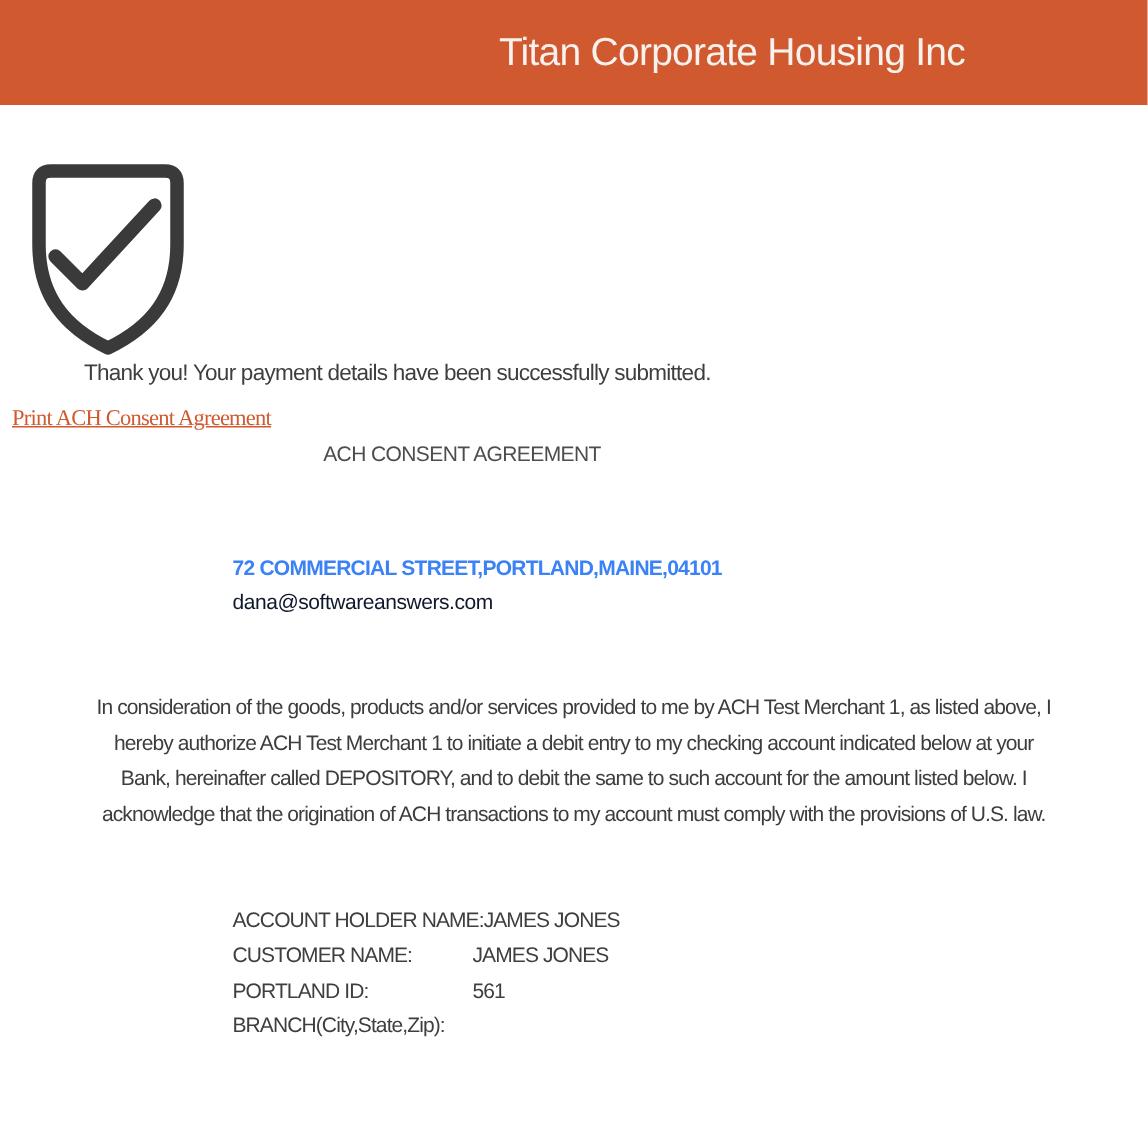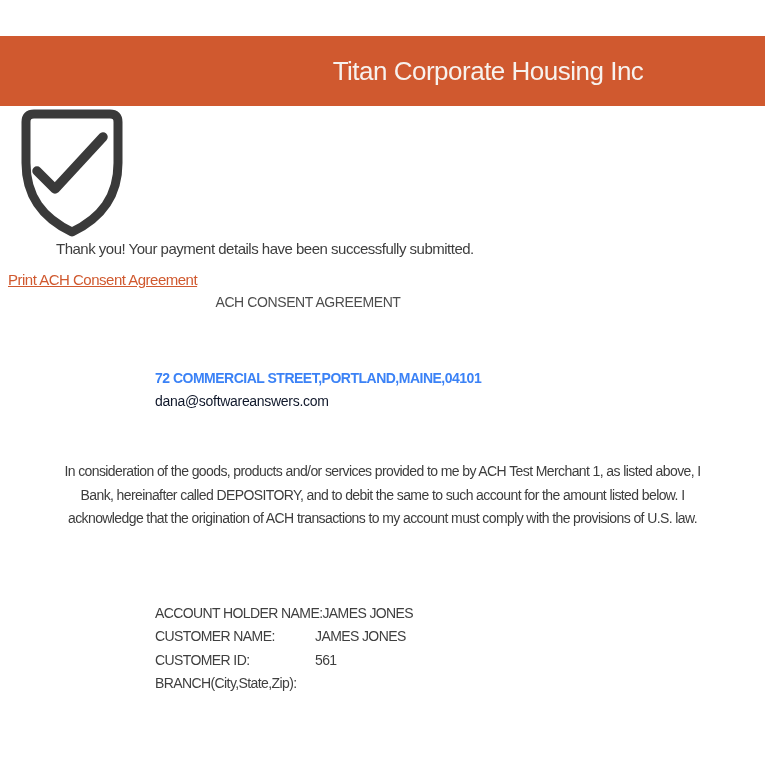--- a/index.html
+++ b/index.html
@@ -16,21 +16,20 @@
     color: #3f3f3f;
   }
 
   
   .app-header {
     position: absolute;
     top: 0; left: 0;
     width: 765px;
     height: 70px;
     background: #d0592f;
-    margin-top: 36px;
   }
   .page-title {
     position: absolute;
     left: 488px;
     top: 50%;
     transform: translate(-50%, -50%);
     font-size: 26px;
     font-weight: 300;
     letter-spacing: -0.5px;
     color: #f7f2ee;
@@ -60,20 +59,21 @@
   .print-link {
     position: absolute;
     left: 8px;
     top: 271px;
     font-size: 15px;
     letter-spacing: -0.5px;
     color: #d0592f;
     text-decoration: underline;
     cursor: pointer;
     white-space: nowrap;
+    font-family: Liberation Serif, serif;
   }
 
   
   .agreement-heading {
     position: absolute;
     left: 0;
     top: 294px;
     width: 616px;
     text-align: center;
     font-size: 14px;
@@ -144,34 +144,35 @@
 
 <div class="thankyou-message">Thank you! Your payment details have been successfully submitted.</div>
 <a class="print-link">Print ACH Consent Agreement</a>
 
 <div class="agreement-heading">ACH CONSENT AGREEMENT</div>
 <div class="merchant-address">72 COMMERCIAL STREET,PORTLAND,MAINE,04101</div>
 <div class="merchant-email">dana@softwareanswers.com</div>
 
 <div class="agreement-paragraph">
   <div class="pline">In consideration of the goods, products and/or services provided to me by ACH Test Merchant 1, as listed above, I</div>
+  <div class="pline">hereby authorize ACH Test Merchant 1 to initiate a debit entry to my checking account indicated below at your</div>
   <div class="pline">Bank, hereinafter called DEPOSITORY, and to debit the same to such account for the amount listed below. I</div>
   <div class="pline">acknowledge that the origination of ACH transactions to my account must comply with the provisions of U.S. law.</div>
 </div>
 
 <div class="account-details">
   <div class="detail-row">
     <span class="detail-label">ACCOUNT HOLDER NAME:</span>
     <span class="detail-value">JAMES JONES</span>
   </div>
   <div class="detail-row">
     <span class="detail-label">CUSTOMER NAME:</span>
     <span class="detail-value">JAMES JONES</span>
   </div>
   <div class="detail-row">
-    <span class="detail-label">CUSTOMER ID:</span>
+    <span class="detail-label">PORTLAND ID:</span>
     <span class="detail-value">561</span>
   </div>
   <div class="detail-row">
     <span class="detail-label">BRANCH(City,State,Zip):</span>
     <span class="detail-value"></span>
   </div>
 </div>
 
 </body></html>

